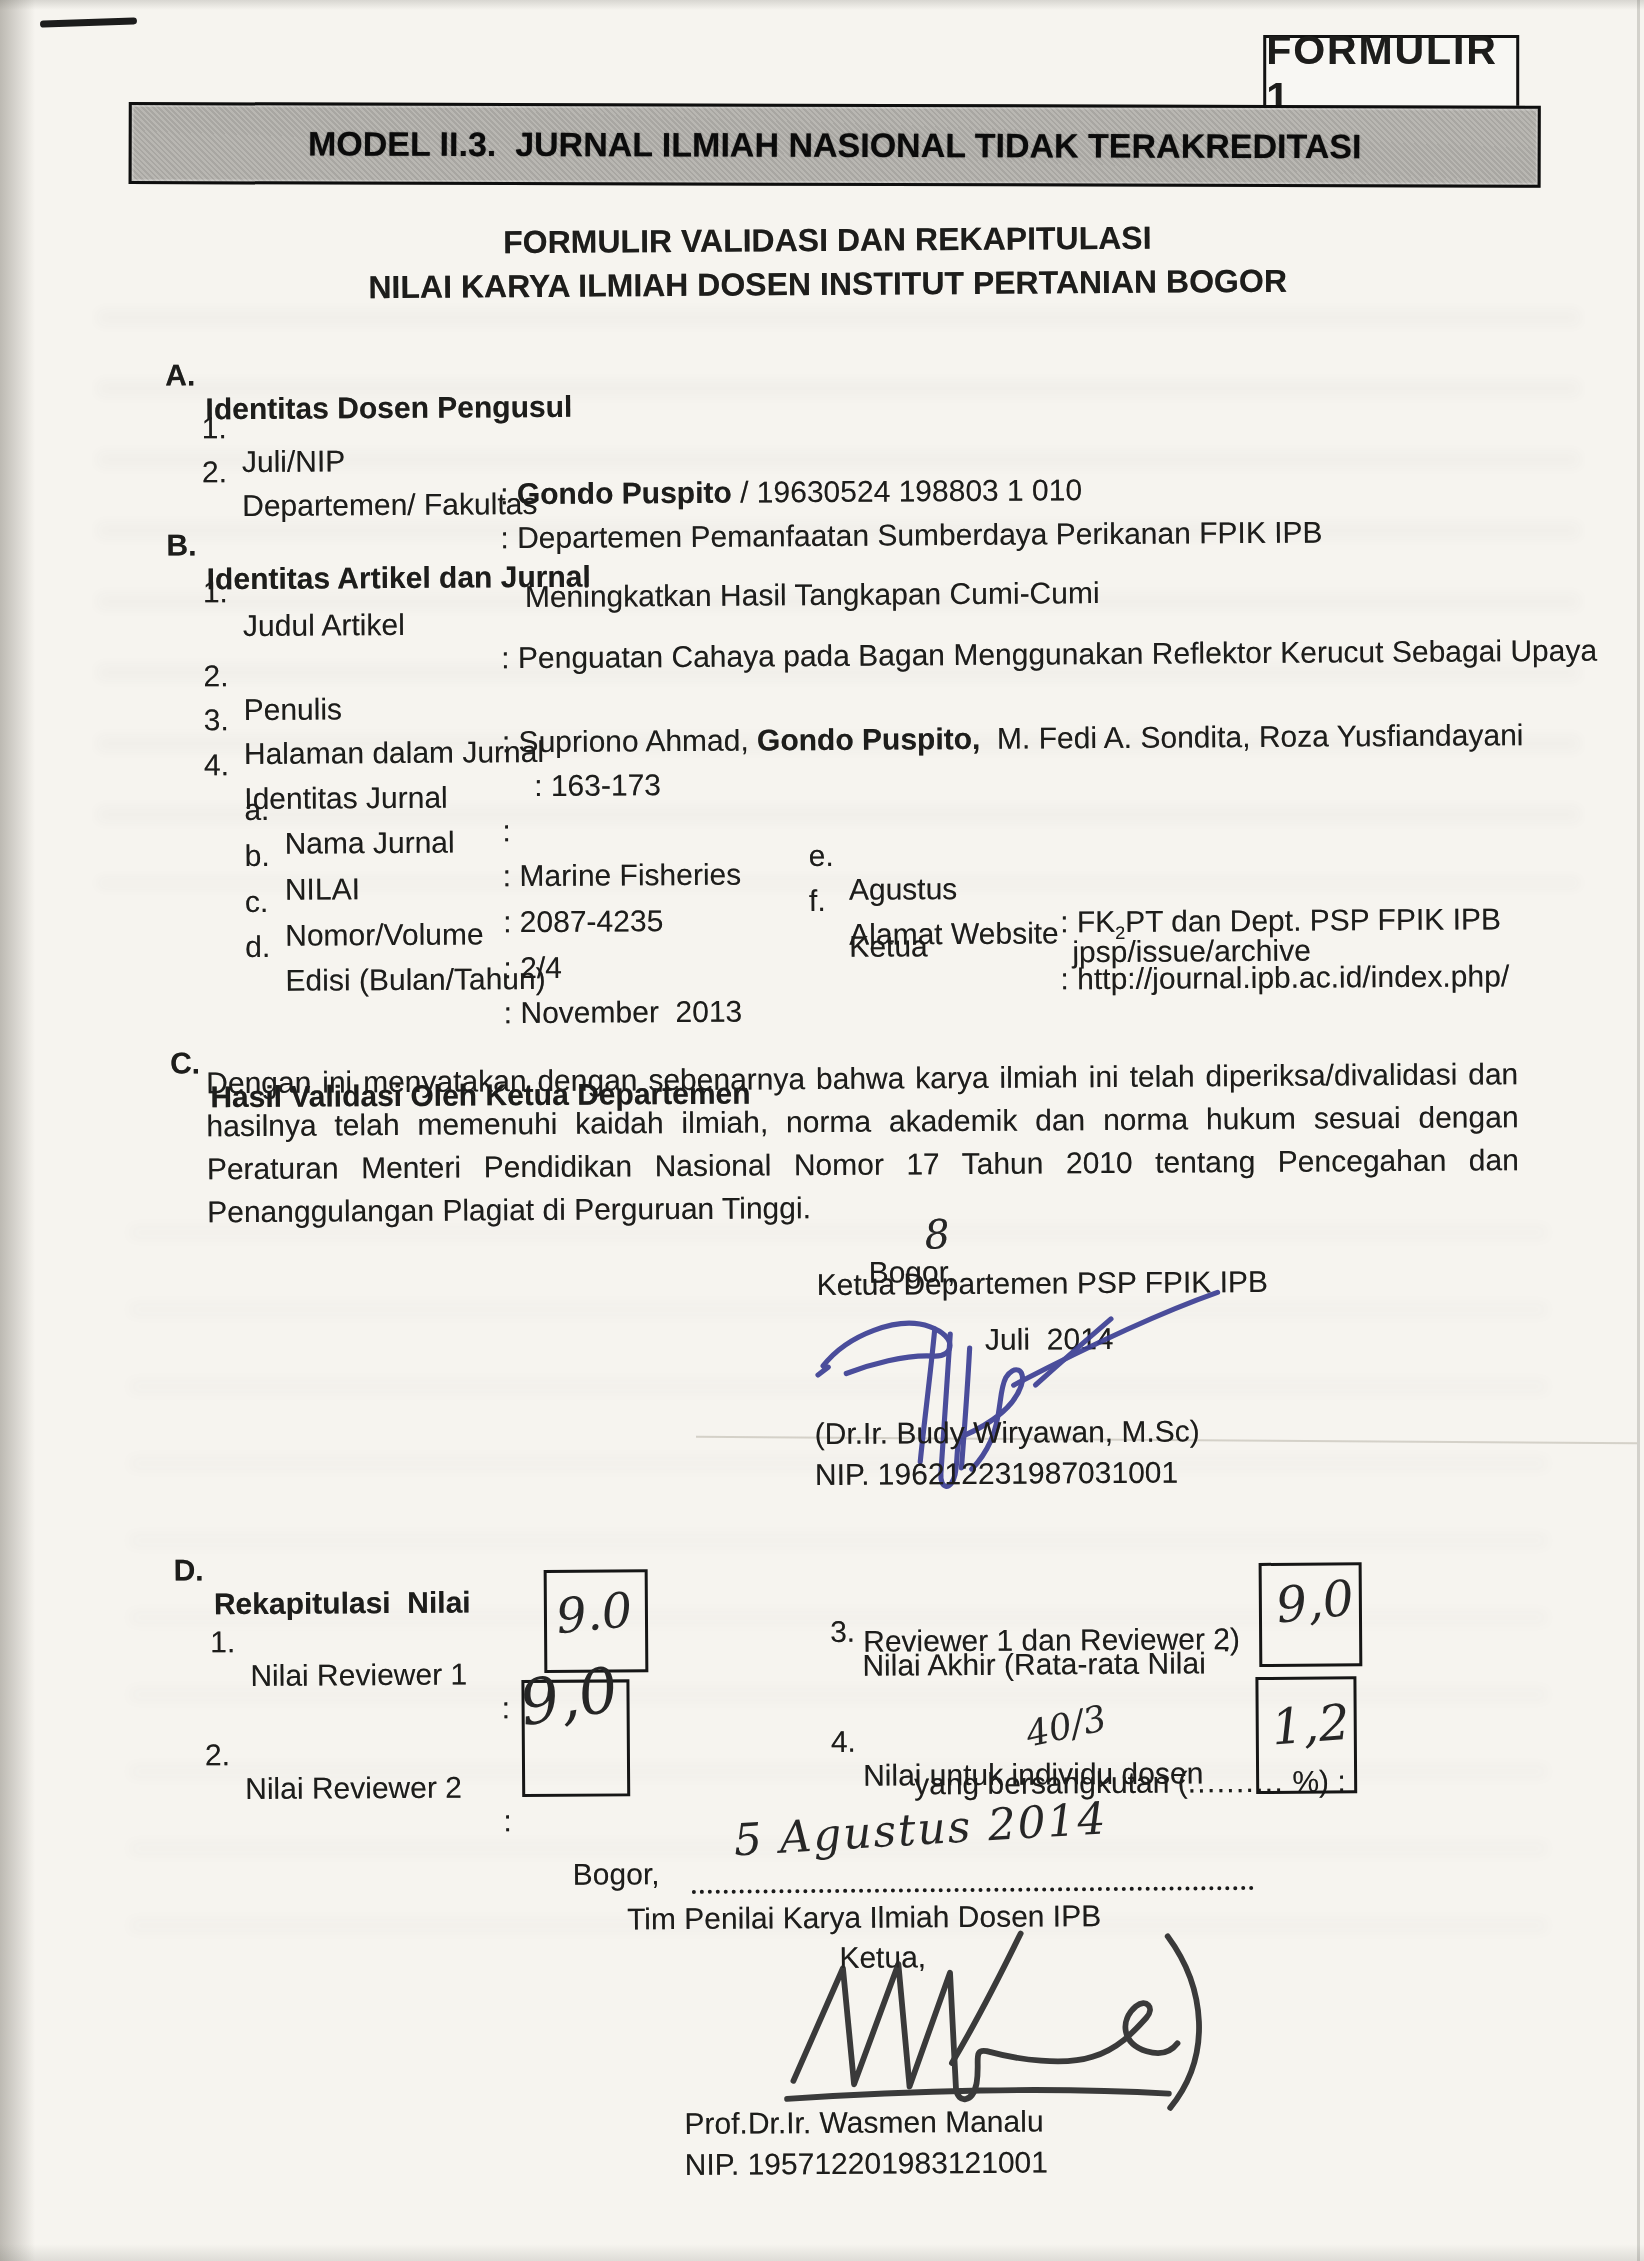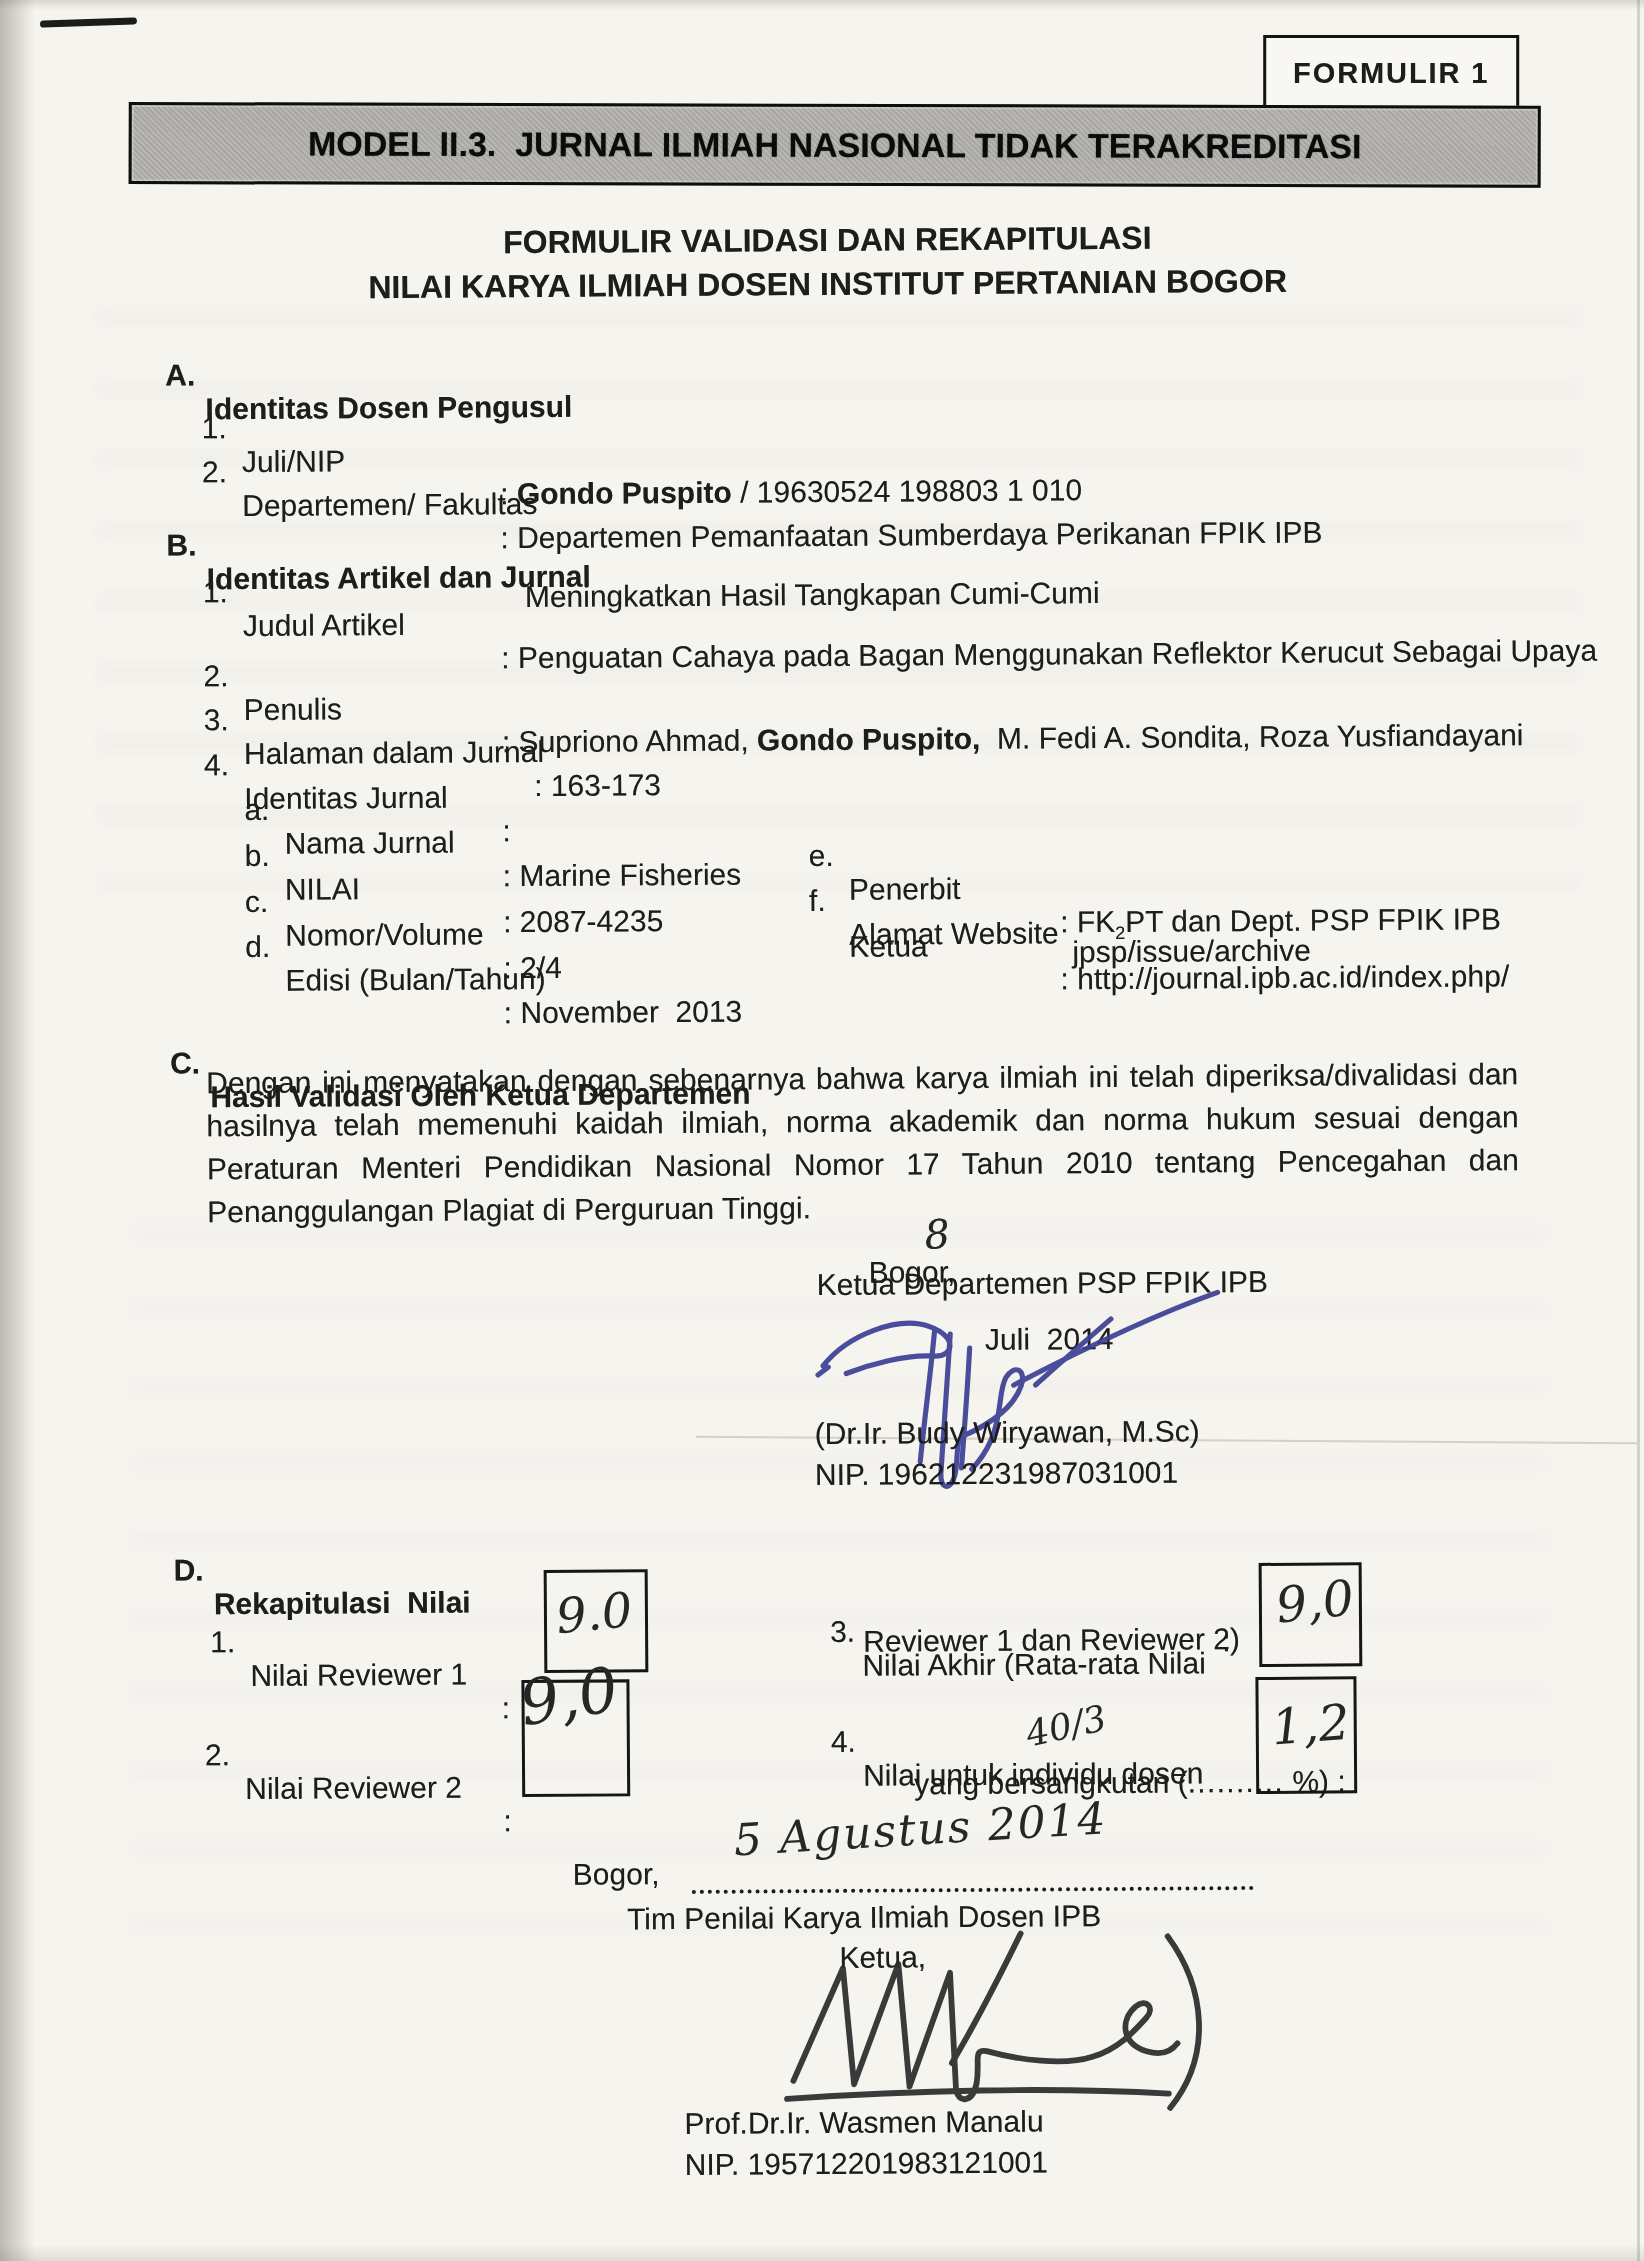--- a/index.html
+++ b/index.html
@@ -12,21 +12,21 @@
   .row .lb{position:absolute;left:40px;}
   .row .vl{position:absolute;white-space:pre;}
   .bold{font-weight:bold;}
   .hd{font-weight:bold;font-size:30px;white-space:pre;}
   .soft{text-shadow:0 0 0.6px rgba(20,20,20,.45);}
   .center{left:71px;width:1522px;text-align:center;}
   .title{font-weight:bold;font-size:32px;white-space:pre;}
   
   .formtag{left:1269px;top:39px;width:250px;height:71px;border:3.9px solid #121212;
            display:flex;align-items:center;justify-content:center;transform:rotate(0.4deg);
-           font-weight:bold;font-size:29px;letter-spacing:1.9px;background:#f8f7f3;}
+           font-weight:bold;font-size:41px;letter-spacing:1.9px;background:#f8f7f3;}
   
   .modelbar{left:134px;top:104px;width:1406px;height:76px;border:3.2px solid #0e0e0e;
             background:#b5b3ae;
             background-image:repeating-linear-gradient(45deg,rgba(0,0,0,.07) 0 1.9px,rgba(255,255,255,.05) 1.9px 3.9px);
             display:flex;align-items:center;justify-content:center;transform:rotate(0.55deg);
             box-shadow:inset 0 0 0 1.9px rgba(255,255,255,.25);}
   .modelbar span{font-weight:bold;font-size:34px;color:#0b0b0b;white-space:pre;
                  text-shadow:0 0 1.3px rgba(0,0,0,.5);}
   .para{position:absolute;left:205px;top:1057px;width:1312px;font-size:30px;line-height:43px;
         text-align:justify;}
@@ -139,21 +139,21 @@
       <span class="vl" style="left:258px;text-align:center;"><span>:</span> <span>2/4</span></span>
     </div>
     <div class="row soft" style="left:245px;top:892px;">
       <span class="no">d.</span>
       <span class="lb">Edisi (Bulan/Tahun)</span>
       <span class="vl" style="left:258px;"><span>:</span> <span>November  2013</span></span>
     </div>
 
     <div class="row soft" style="left:809px;top:805px;">
       <span class="no">e.</span>
-      <span class="lb">Penerbit</span>
+      <span class="lb">Agustus</span>
       <span class="vl" style="left:251px;"><span>:</span> <span>FK</span><sub class="issub">2</sub><span>PT dan Dept. PSP FPIK IPB</span></span>
     </div>
     <div class="row soft" style="left:809px;top:850px;">
       <span class="no">f.</span>
       <span class="lb">Alamat Website</span>
     </div>
     <div class="row soft" style="left:849px;top:896px;">
       <span class="no">Ketua</span>
       <span class="vl" style="left:211px;"><span>:</span> <span>http://journal.ipb.ac.id/index.php/</span></span>
     </div>

